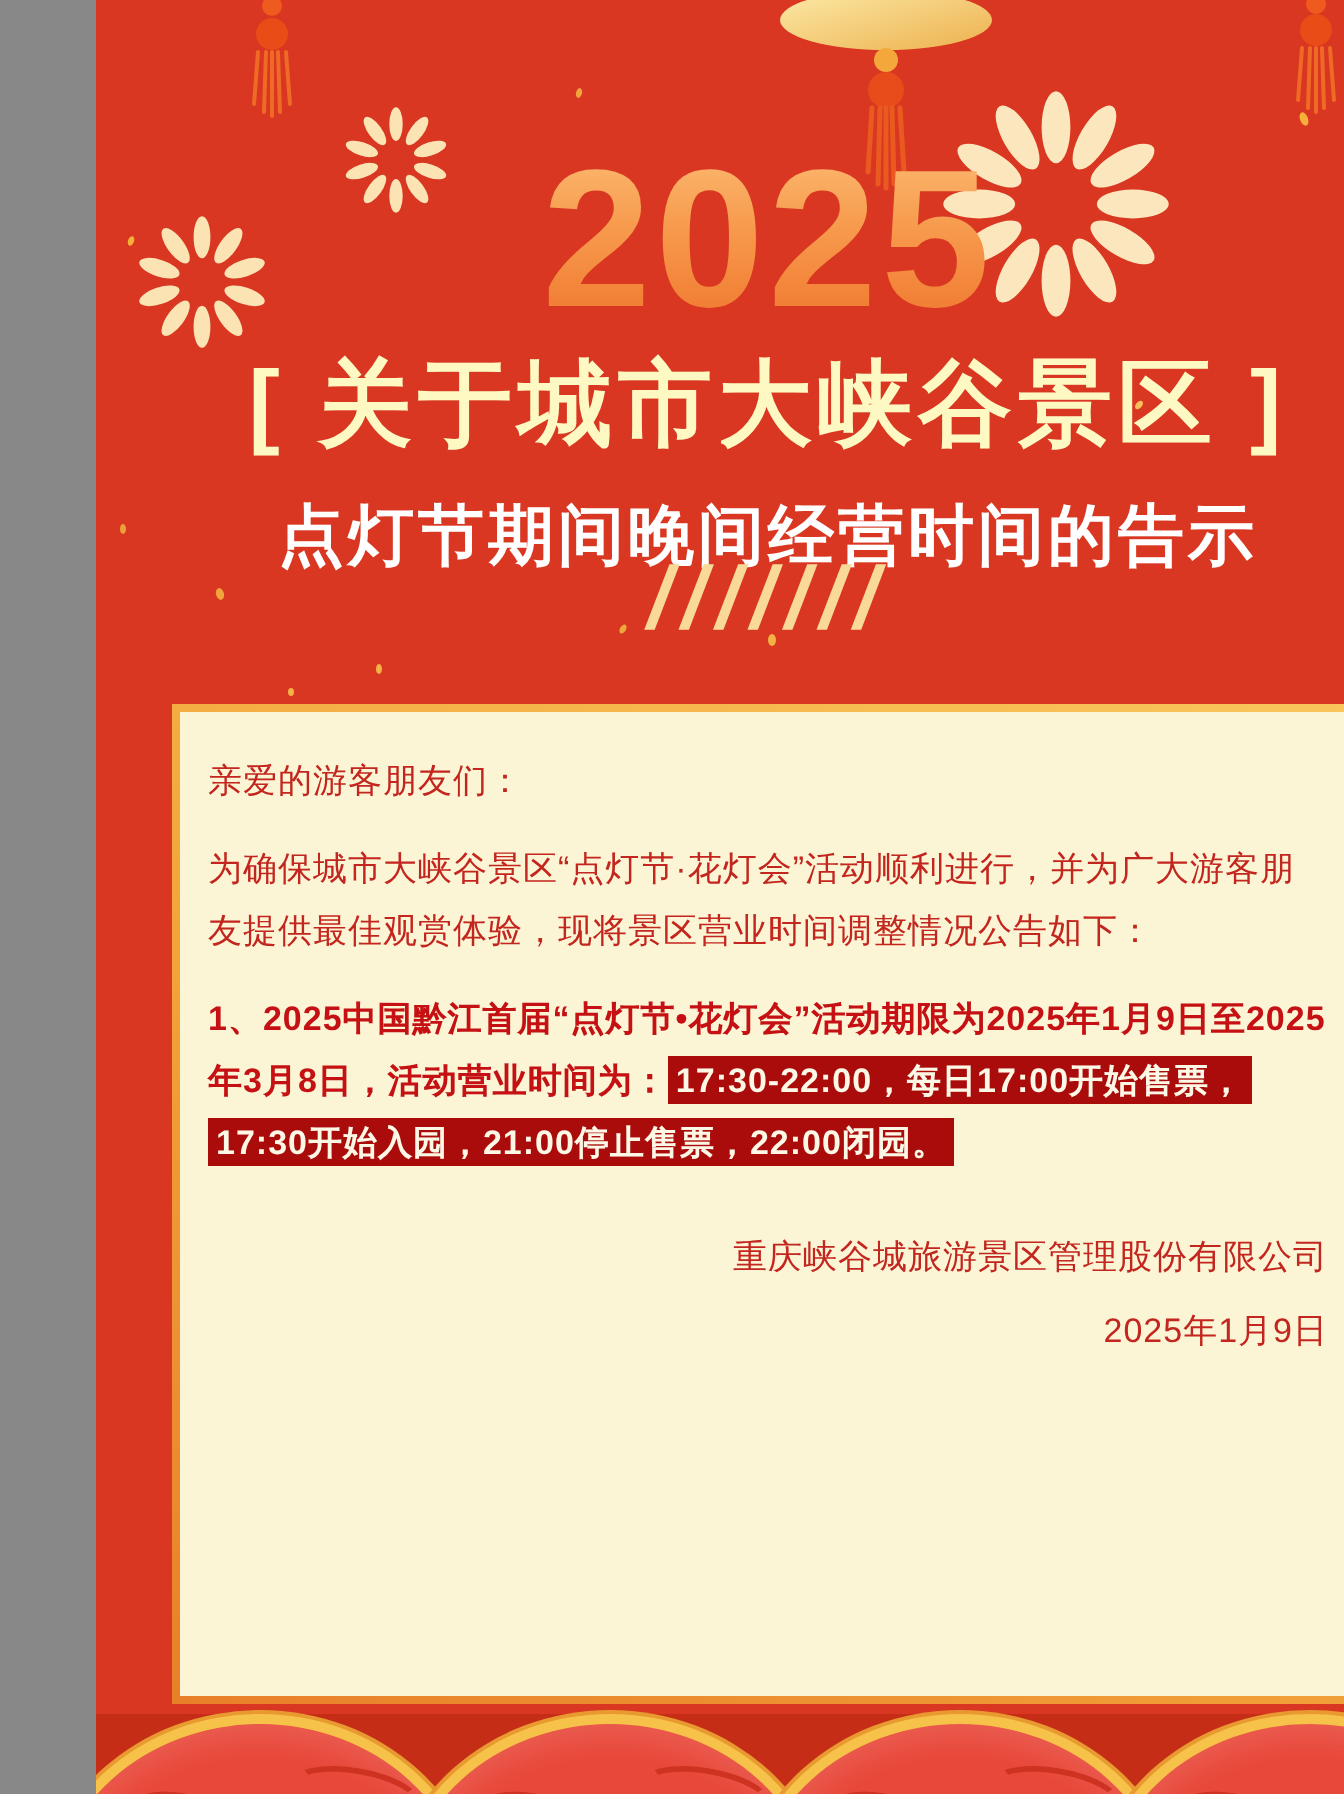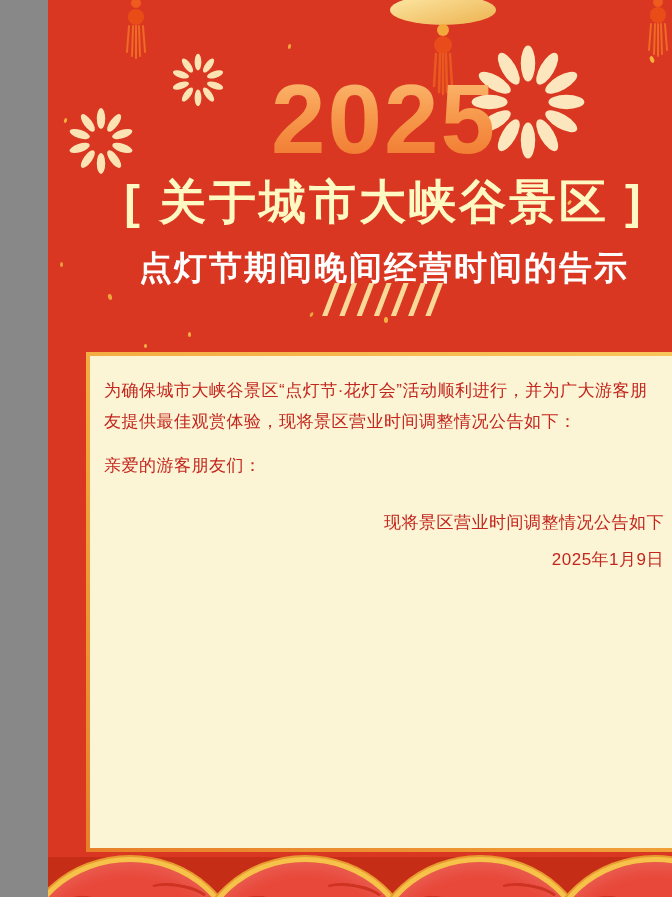--- a/index.html
+++ b/index.html
@@ -176,23 +176,24 @@
   <span class="speck" style="left:12px;top:262px;width:3px;height:5px;background:#e9a23a;"></span>
   <span class="speck" style="left:240px;top:44px;width:3px;height:5px;background:#f0a43c;transform:rotate(15deg);"></span>
   <span class="speck" style="left:96px;top:344px;width:3px;height:4px;background:#f2b244;"></span>
 
   <div class="year">2025</div>
   <div class="title">[ 关于城市大峡谷景区 ]</div>
   <div class="subtitle">点灯节期间晚间经营时间的告示</div>
   <div class="slashes">///////</div>
 
   <div class="card">
+    <p>亲爱的游客朋友们：</p>
     <p>为确保城市大峡谷景区“点灯节·花灯会”活动顺利进行，并为广大游客朋友提供最佳观赏体验，现将景区营业时间调整情况公告如下：</p>
-    <p>亲爱的游客朋友们：</p>
-    <p class="sign first">现将景区营业时间调整情况公告如下</p>
+    <p class="bold"><span>1、2025中国黔江首届“点灯节•花灯会”活动期限为2025年1月9日至2025年3月8日，活动营业时间为：</span><span class="hl">17:30-22:00，每日17:00开始售票，17:30开始入园，21:00停止售票，22:00闭园。</span></p>
+    <p class="sign first">重庆峡谷城旅游景区管理股份有限公司</p>
     <p class="sign">2025年1月9日</p>
   </div>
 
   <div class="bottom-strip"></div>
   <div class="scallop" style="left:-28px;">
     <span class="shine" style="left:36px;top:34px;transform:rotate(6deg);"></span>
     <span class="shine" style="left:120px;top:22px;transform:rotate(10deg);width:60px;"></span>
   </div>
   <div class="scallop" style="left:147px;">
     <span class="shine" style="left:36px;top:34px;transform:rotate(6deg);"></span>

